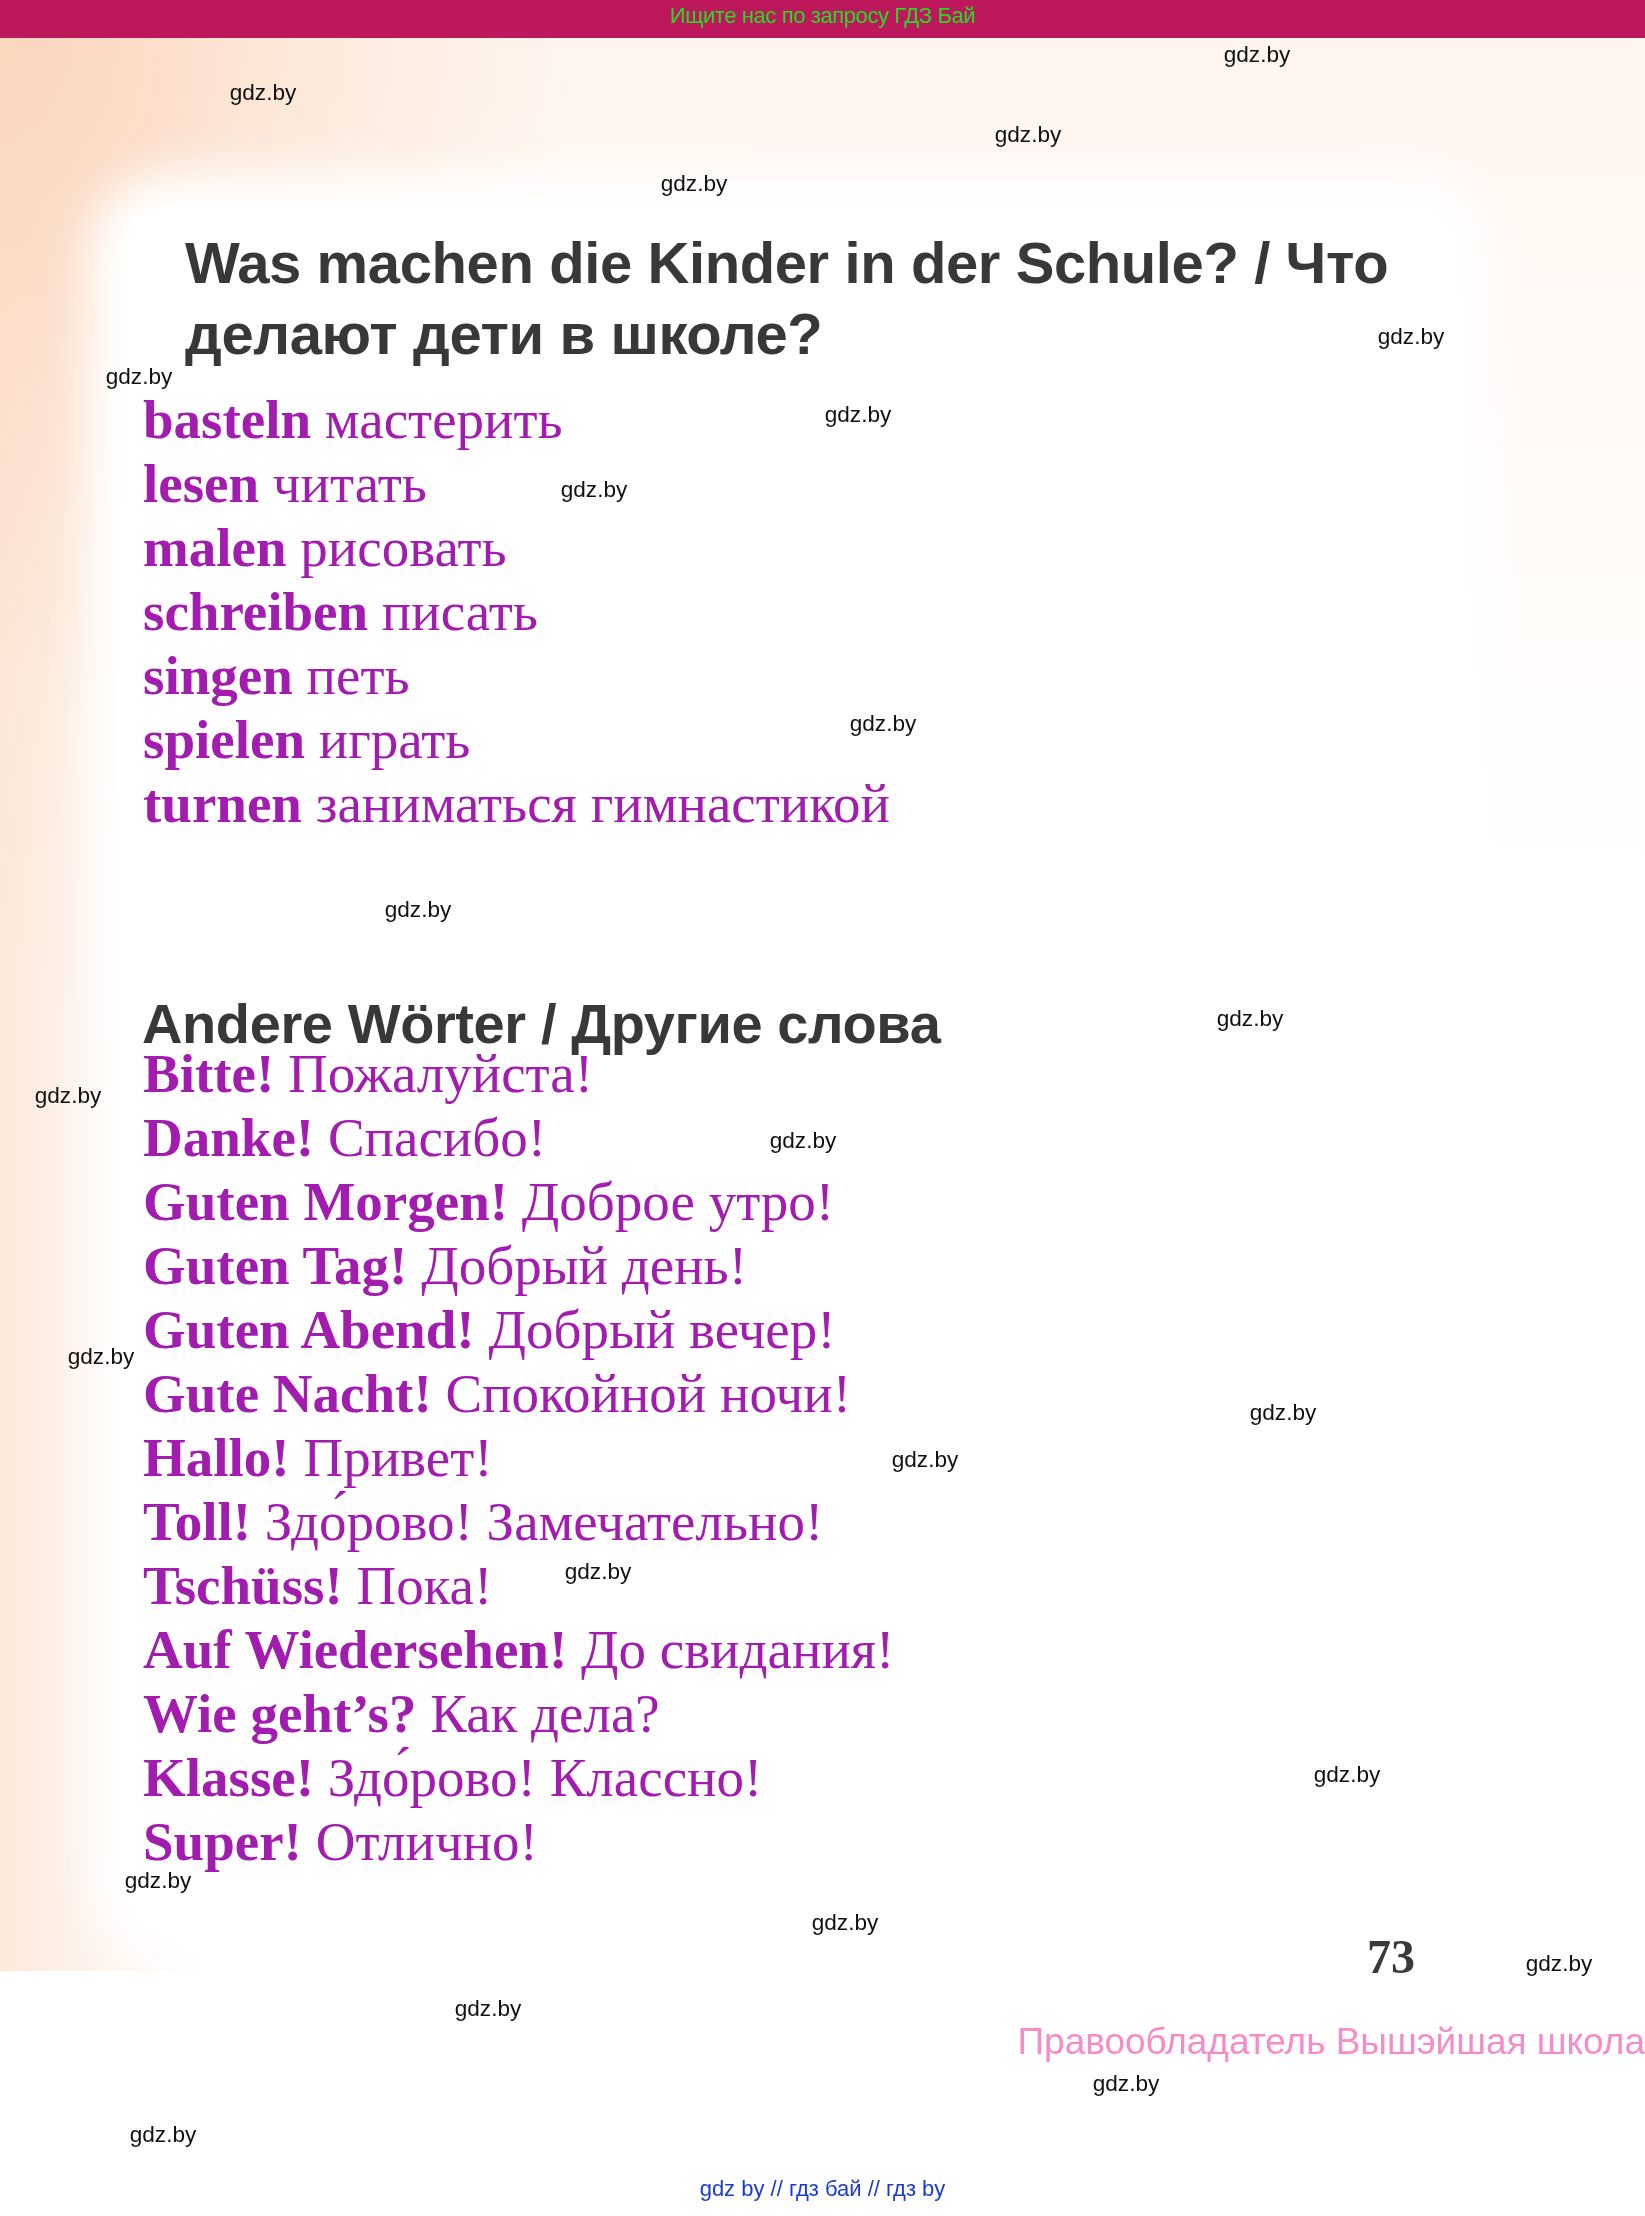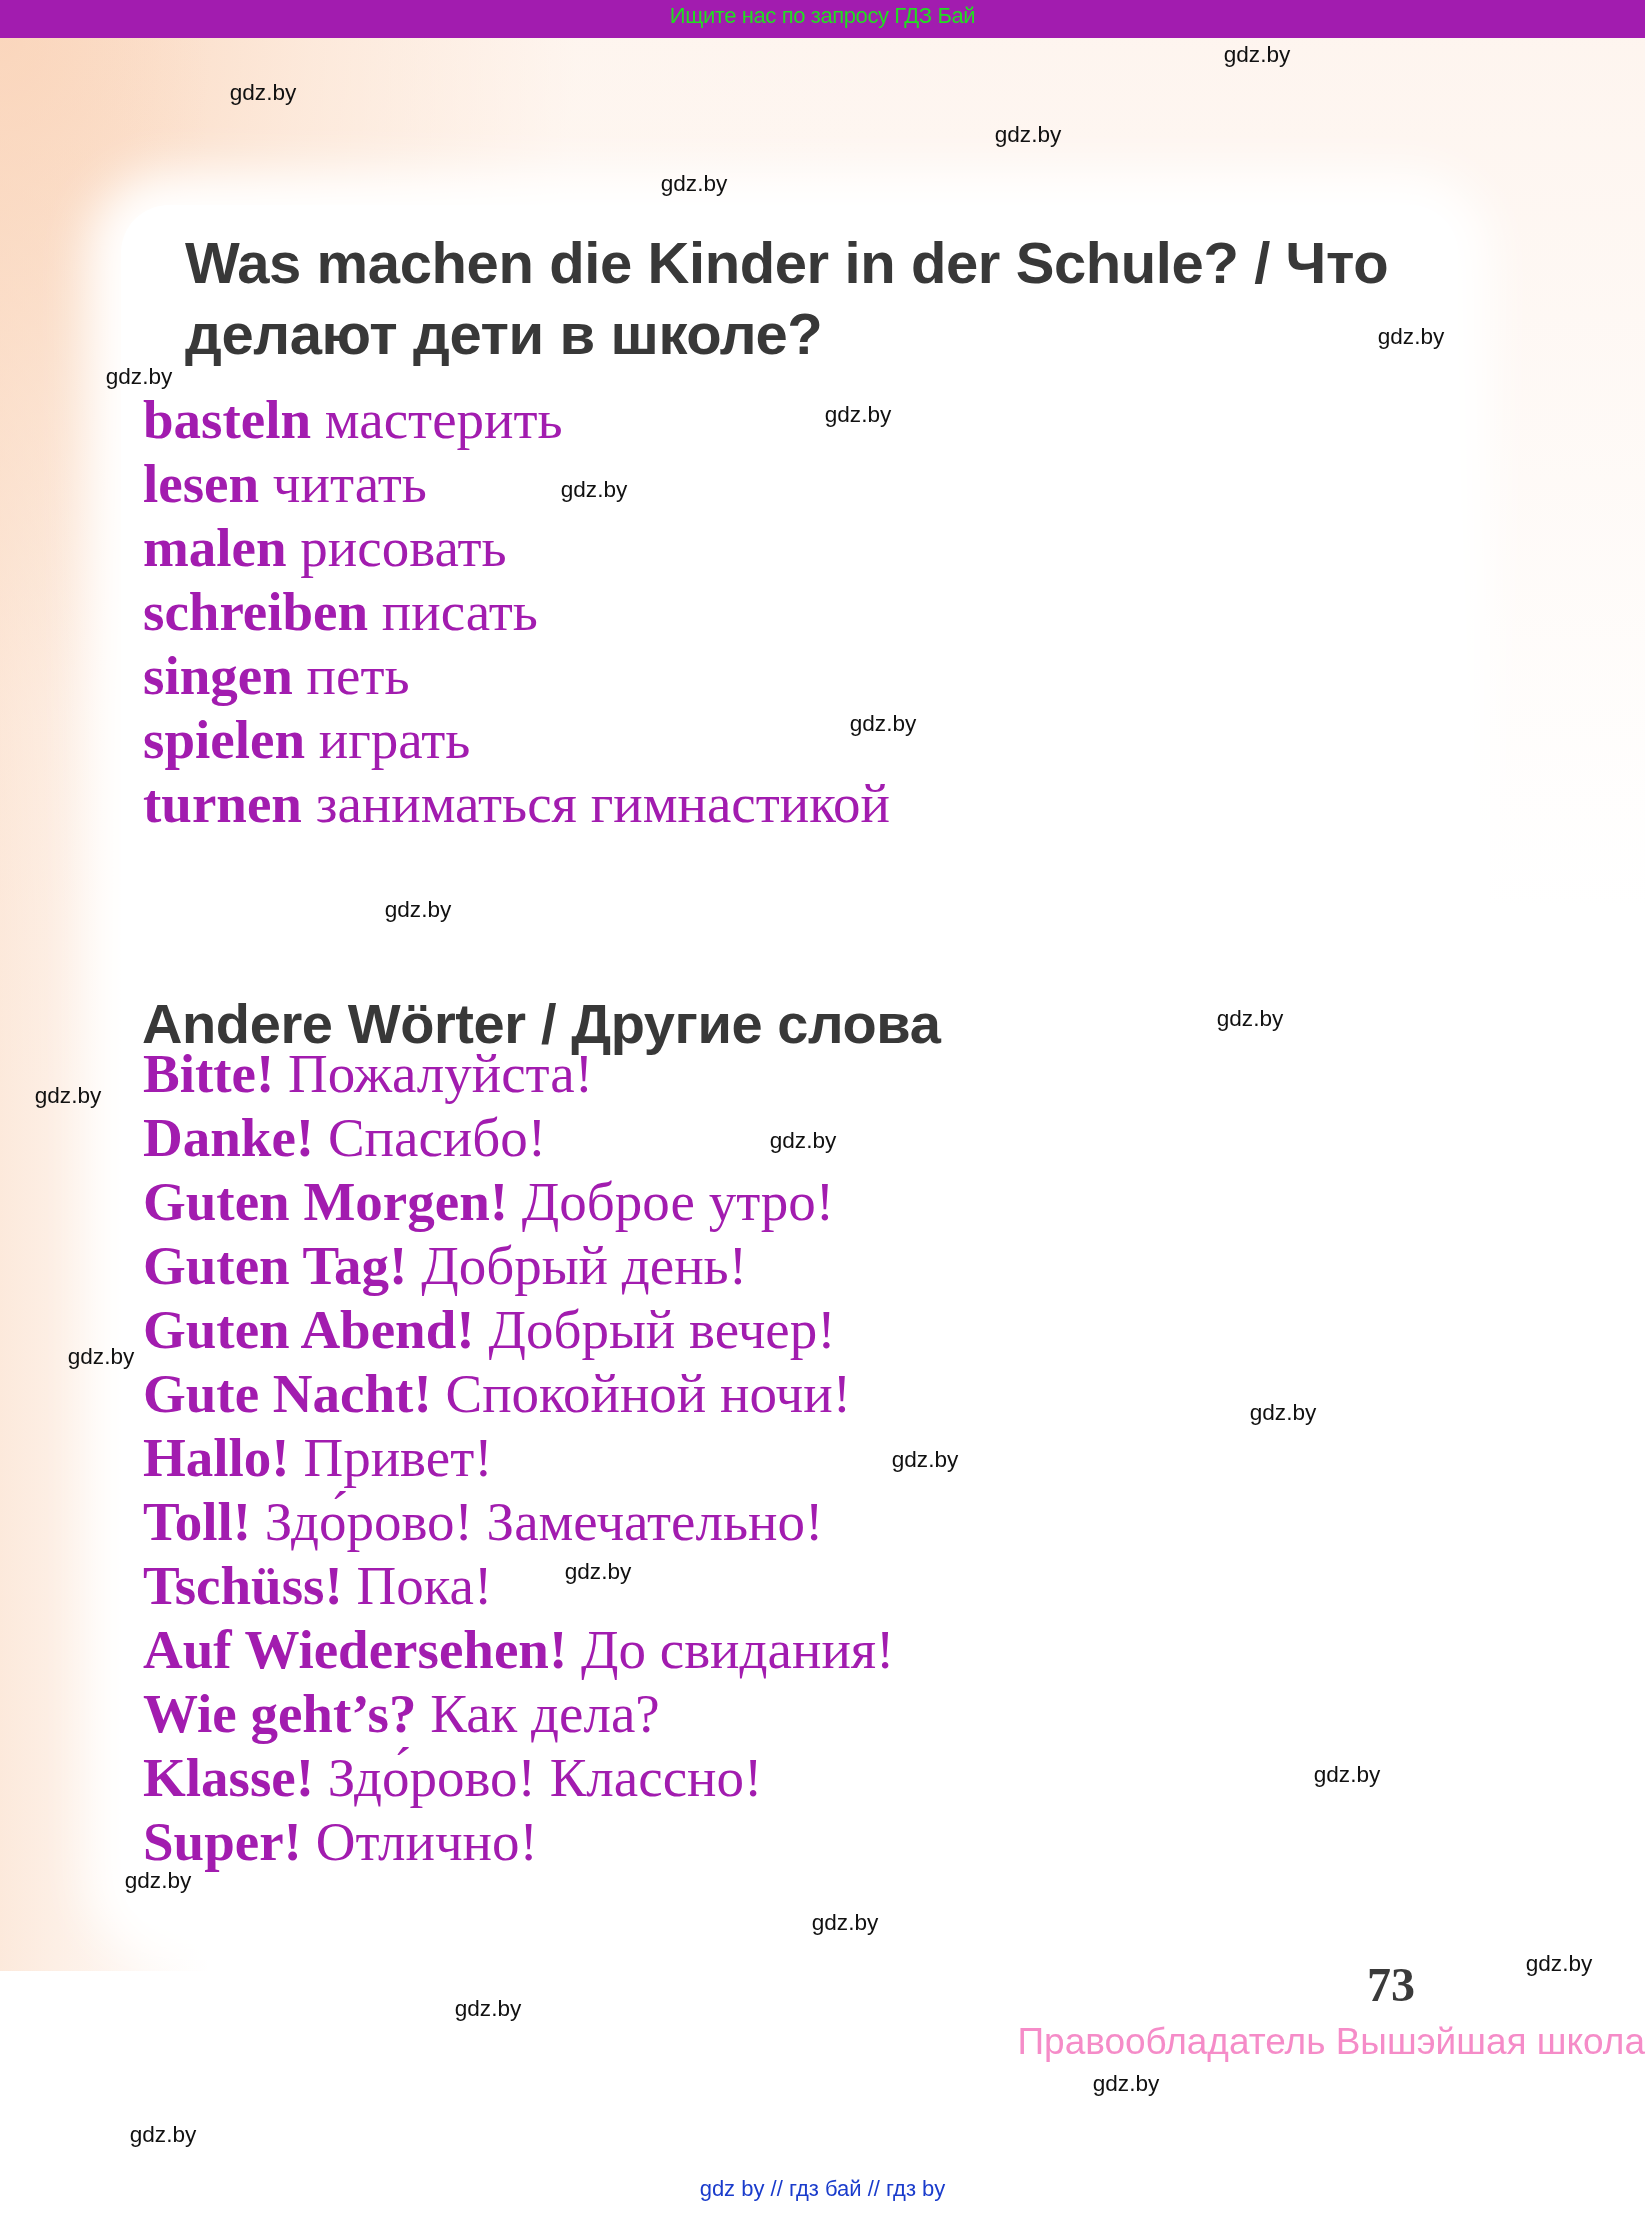--- a/index.html
+++ b/index.html
@@ -2,21 +2,21 @@
 <html style="font-size:13px"><head>
 <meta charset="utf-8">
 <style>
   html, body { margin:0; padding:0; }
   body {
     width:1645px; height:2216px; position:relative; overflow:hidden;
     background:#ffffff;
     font-family:"Liberation Sans", sans-serif;
   }
   .topbar {
-    position:absolute; left:0; top:0; width:1645px; height:38px; background:#a21caf;
+    position:absolute; left:0; top:0; width:1645px; height:38px; background:#be185d;
     text-align:center;
   }
   .topbar span {
     display:inline-block; margin-top:3.2px; color:#22dd22;
     font-family:"Liberation Sans", sans-serif; font-size:22px; letter-spacing:-0.4px;
   }
   .page-bg {
     position:absolute; left:0; top:38px; width:1645px; height:2178px;
     background:
       radial-gradient(ellipse 886px 1047px at 0% 0%, rgba(250,212,185,0.95) 0%, rgba(252,228,210,0.7) 35%, rgba(255,245,238,0.3) 65%, rgba(255,255,255,0) 100%),
@@ -42,21 +42,21 @@
     position:absolute; left:143px; margin:0; padding:0; list-style:none;
     font-family:"Liberation Serif", serif; font-size:55px; line-height:64px; color:#a21caf;
   }
   .vocab li { white-space:nowrap; }
   .vocab .de { font-weight:bold; }
   .vocab .ru { font-weight:normal; }
   .list1 { top:388px; }
   .list2 { top:1042px; }
   .page-num {
     position:absolute; left:1367px; top:1929px;
-    font-family:"Liberation Serif", serif; font-weight:bold; font-size:48px; color:#3a3a3a;margin-top:28px;
+    font-family:"Liberation Serif", serif; font-weight:bold; font-size:48px; color:#3a3a3a;
   }
   .copyright {
     position:absolute; left:0; width:1645px; top:2021px; text-align:right;
     font-family:"Liberation Sans", sans-serif; font-size:37px; color:#f58cc8;
   }
   .footer-links {
     position:absolute; left:0; width:1645px; top:2176px; text-align:center;
     font-family:"Liberation Sans", sans-serif; font-size:22px; color:#1a3ccc;
   }
   .wm {

